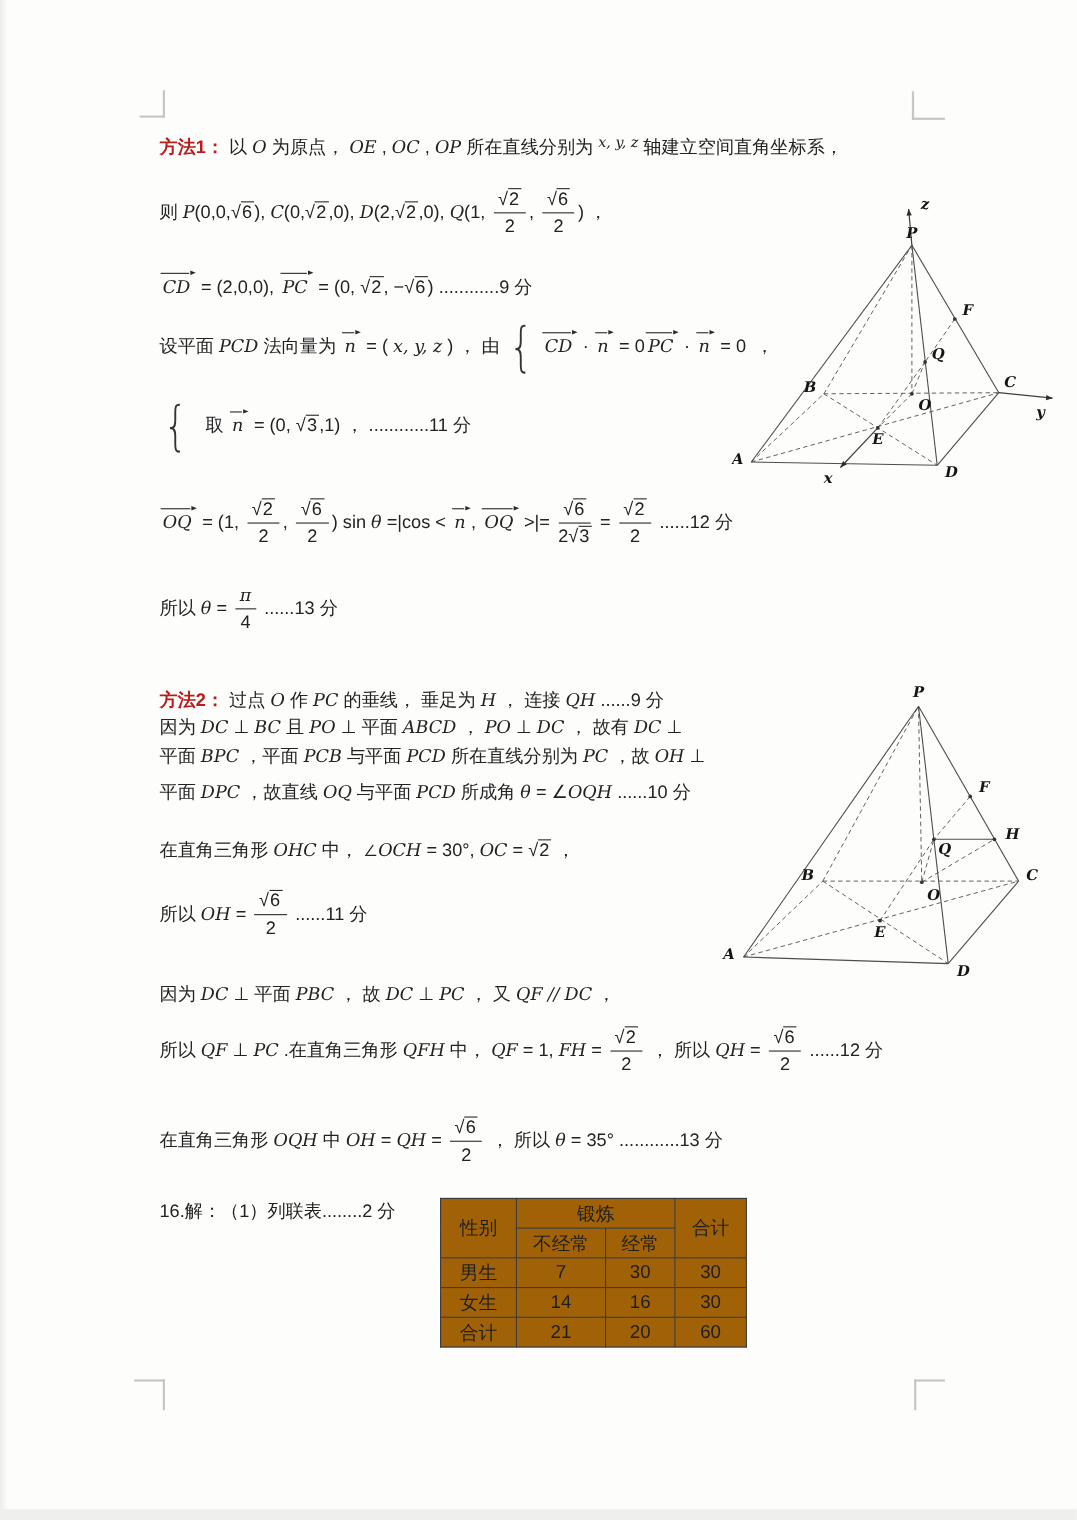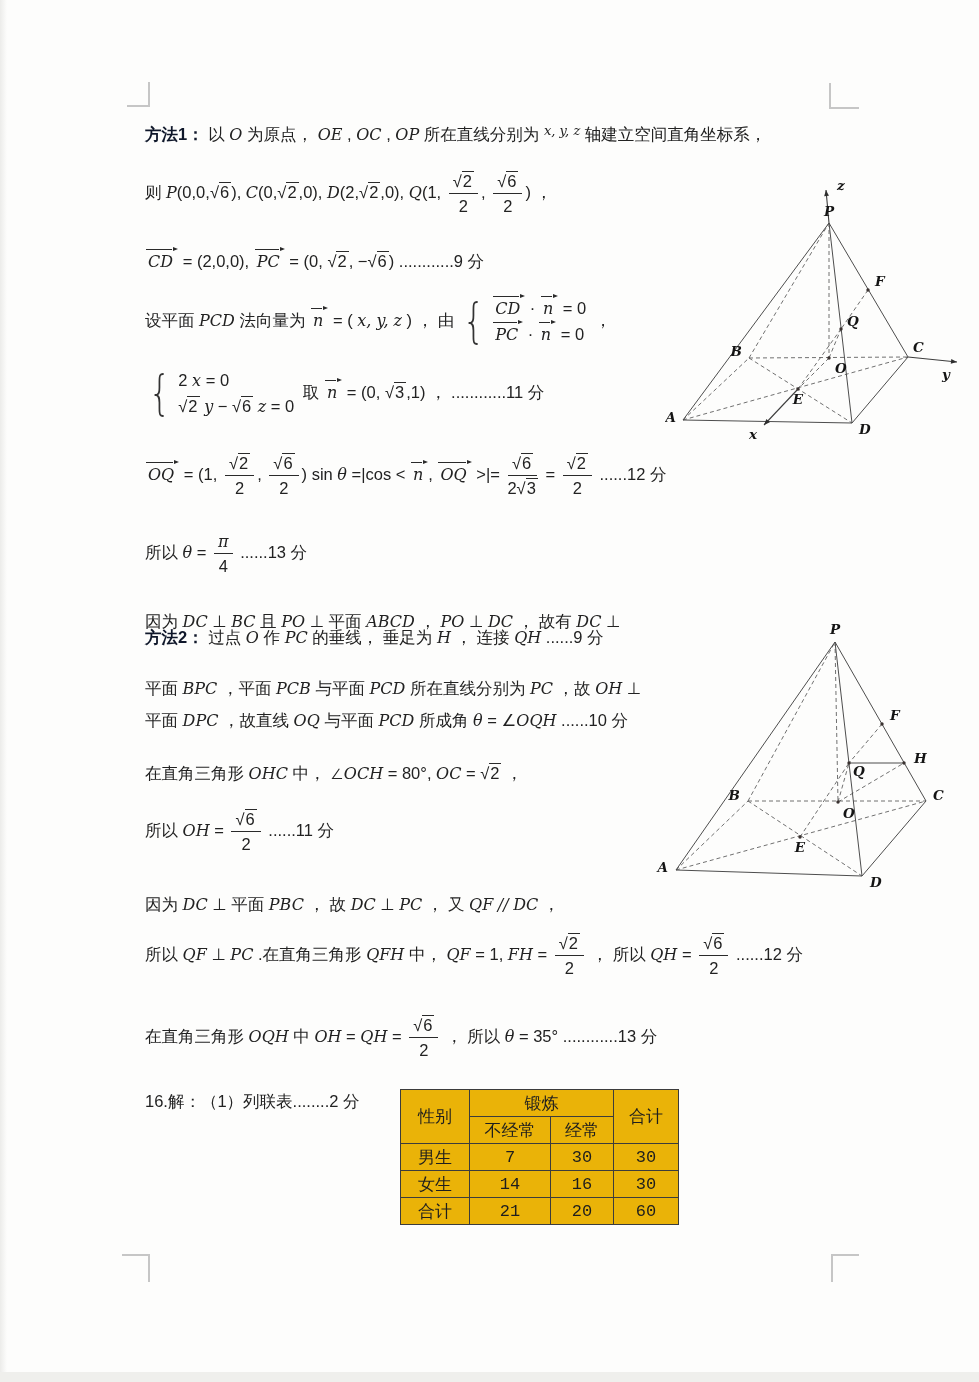--- a/index.html
+++ b/index.html
@@ -14,56 +14,56 @@
   #edge-bottom{position:absolute;left:0;top:1372px;width:100%;height:10px;background:#efefec;}
   .mark{position:absolute;}
   #mark-tl{left:127px;top:82px;width:21px;height:23px;border-right:2px solid #c6c6c6;border-bottom:2px solid #c6c6c6;}
   #mark-tr{left:829px;top:83px;width:28px;height:24px;border-left:2px solid #c6c6c6;border-bottom:2px solid #c6c6c6;}
   #mark-bl{left:122px;top:1254px;width:26px;height:26px;border-top:2px solid #c6c6c6;border-right:2px solid #c6c6c6;}
   #mark-br{left:831px;top:1254px;width:26px;height:26px;border-top:2px solid #c6c6c6;border-left:2px solid #c6c6c6;}
 
   
   .line{position:absolute;left:145px;white-space:nowrap;line-height:1.35;}
   .l0{top:123px}.l1{top:170px}.l2{top:250px}.l3{top:296px}.l4{top:368px}
-  .l5{top:452px}.l6{top:530px}.l7{top:626px}.l8{top:610px}.l9{top:677px}
+  .l5{top:452px}.l6{top:530px}.l7{top:626px}.l8{top:650px}.l9{top:677px}
   .l10{top:709px}.l11{top:762px}.l12{top:808px}.l13{top:893px}.l14{top:932px}
   .l15{top:1014px}.l16{top:1090px}
 
-  .mbold{font-weight:700;color:#0f172a;}
+  .mbold{font-weight:700;color:#b91c1c;}
   .mit{font:italic 16px "DejaVu Serif",serif;}
   .msup{font:italic 13px "DejaVu Serif",serif;vertical-align:5px;}
   .sq{white-space:nowrap;}
   .rsign{font-style:normal;}
   .rad{border-top:1.2px solid #2a2a2a;padding:0 2px 0 1px;}
   .frac{display:inline-flex;flex-direction:column;align-items:center;vertical-align:middle;margin:0 3px;}
   .frac .num{border-bottom:1.2px solid #2a2a2a;padding:0 4px 1px;text-align:center;}
   .frac .den{padding-top:1px;text-align:center;}
   .vec{font:italic 16px "DejaVu Serif",serif;position:relative;margin:0 3px 0 1px;padding:0 2px;text-align:center;}
   .vec::after{content:"";position:absolute;left:0;right:3px;top:-3px;border-top:1.2px solid #2a2a2a;}
   .vec::before{content:"";position:absolute;right:-3px;top:-5px;width:0;height:0;
     border-top:2px solid transparent;border-bottom:2px solid transparent;border-left:5px solid #2a2a2a;}
   .cases{display:inline-flex;align-items:center;vertical-align:middle;margin:0 4px 0 0;}
   .brace{font-family:"DejaVu Sans",sans-serif;font-size:46px;font-weight:100;line-height:.85;color:#333;
     margin-right:4px;transform:scale(.75,1.05);}
-  .crows{display:inline-flex;flex-direction:column;}
+  .crows{display:inline-flex;flex-direction:row;}
   .crow{white-space:nowrap;line-height:1.55;}
 
   
   .diagram{position:absolute;}
   #diagram1{left:665px;top:165px;}
   #diagram2{left:650px;top:618px;}
   .solidln{stroke:#4d4d4d;stroke-width:1;fill:none;}
   .dashln{stroke:#606060;stroke-width:.9;stroke-dasharray:4 3;fill:none;}
   .axisln{stroke:#3e3e3e;stroke-width:1.1;fill:none;}
   .ahead{fill:#2e2e2e;}
   .ddot{fill:#3a3230;}
   .dlabel{font:italic 700 13.5px "DejaVu Serif",serif;fill:#141414;}
 
   
-  #ctable{position:absolute;left:400px;top:1089px;border-collapse:collapse;background:#eab308;font-family:Liberation Mono, monospace;}
+  #ctable{position:absolute;left:400px;top:1089px;border-collapse:collapse;background:#a16207;}
   #ctable th,#ctable td{border:1.6px solid #3c3c3c;text-align:center;vertical-align:middle;
     font-weight:400;color:#1e1e1e;font-size:17px;padding:1px 6px;}
   #ctable th{font-weight:400;}
   .col-gender{width:56px;}
   .col-rare{width:68px;}
   .col-often{width:50px;}
   .col-total{width:52px;}
   #ctable tr{height:27px;}
 </style>
 </head>
@@ -88,24 +88,20 @@
     <div class="line l2"><span class="vec">CD</span><span class="mtxt"> = (2,0,0), </span><span class="vec">PC</span><span class="mtxt"> = (0, </span><span class="sq"><span class="rsign">√</span><span class="rad">2</span></span><span class="mtxt">, −</span><span class="sq"><span class="rsign">√</span><span class="rad">6</span></span><span class="mtxt">) ............9 分</span></div>
     <div class="line l3"><span class="mtxt">设平面 </span><span class="mit">PCD</span><span class="mtxt">  法向量为 </span><span class="vec">n</span><span class="mtxt"> = ( </span><span class="mit">x, y, z</span><span class="mtxt"> ) ， 由 </span><span class="cases">
         <span class="brace">{</span>
         <span class="crows">
           <div class="crow"><span class="vec">CD</span><span class="mtxt"> · </span><span class="vec">n</span><span class="mtxt"> = 0</span></div>
           <div class="crow"><span class="vec">PC</span><span class="mtxt"> · </span><span class="vec">n</span><span class="mtxt"> = 0</span></div>
         </span>
       </span><span class="mtxt"> ，</span></div>
     <div class="line l4"><span class="cases">
         <span class="brace">{</span>
-        <span class="crows">
-          <div class="crow"><span class="mtxt">2 </span><span class="mit">x</span><span class="mtxt"> = 0</span></div>
-          <div class="crow"><span class="sq"><span class="rsign">√</span><span class="rad">2</span></span><span class="mtxt"> </span><span class="mit">y</span><span class="mtxt"> − </span><span class="sq"><span class="rsign">√</span><span class="rad">6</span></span><span class="mtxt"> </span><span class="mit">z</span><span class="mtxt"> = 0</span></div>
-        </span>
       </span><span class="mtxt"> 取 </span><span class="vec">n</span><span class="mtxt"> = (0, </span><span class="sq"><span class="rsign">√</span><span class="rad">3</span></span><span class="mtxt">,1) ， ............11 分</span></div>
     <div class="line l5"><span class="vec">OQ</span><span class="mtxt"> = (1, </span><span class="frac">
         <span class="num"><span class="sq"><span class="rsign">√</span><span class="rad">2</span></span></span>
         <span class="den"><span class="mtxt">2</span></span>
       </span><span class="mtxt">, </span><span class="frac">
         <span class="num"><span class="sq"><span class="rsign">√</span><span class="rad">6</span></span></span>
         <span class="den"><span class="mtxt">2</span></span>
       </span><span class="mtxt">)  sin </span><span class="mit">θ</span><span class="mtxt"> =|cos &lt; </span><span class="vec">n</span><span class="mtxt">, </span><span class="vec">OQ</span><span class="mtxt"> &gt;|= </span><span class="frac">
         <span class="num"><span class="sq"><span class="rsign">√</span><span class="rad">6</span></span></span>
         <span class="den"><span class="mtxt">2</span><span class="sq"><span class="rsign">√</span><span class="rad">3</span></span></span>
@@ -114,21 +110,21 @@
         <span class="den"><span class="mtxt">2</span></span>
       </span><span class="mtxt"> ......12 分</span></div>
     <div class="line l6"><span class="mtxt">所以 </span><span class="mit">θ</span><span class="mtxt"> = </span><span class="frac">
         <span class="num"><span class="mit">π</span></span>
         <span class="den"><span class="mtxt">4</span></span>
       </span><span class="mtxt"> ......13 分</span></div>
     <div class="line l7"><span class="mbold">方法2： </span><span class="mtxt">过点 </span><span class="mit">O</span><span class="mtxt"> 作 </span><span class="mit">PC</span><span class="mtxt">  的垂线， 垂足为 </span><span class="mit">H</span><span class="mtxt"> ， 连接 </span><span class="mit">QH</span><span class="mtxt">  ......9 分</span></div>
     <div class="line l8"><span class="mtxt">因为 </span><span class="mit">DC</span><span class="mtxt"> ⊥ </span><span class="mit">BC</span><span class="mtxt"> 且 </span><span class="mit">PO</span><span class="mtxt"> ⊥ 平面 </span><span class="mit">ABCD</span><span class="mtxt"> ， </span><span class="mit">PO</span><span class="mtxt"> ⊥ </span><span class="mit">DC</span><span class="mtxt"> ， 故有 </span><span class="mit">DC</span><span class="mtxt"> ⊥</span></div>
     <div class="line l9"><span class="mtxt">平面 </span><span class="mit">BPC</span><span class="mtxt"> ，平面 </span><span class="mit">PCB</span><span class="mtxt"> 与平面 </span><span class="mit">PCD</span><span class="mtxt"> 所在直线分别为 </span><span class="mit">PC</span><span class="mtxt"> ，故 </span><span class="mit">OH</span><span class="mtxt"> ⊥</span></div>
     <div class="line l10"><span class="mtxt">平面 </span><span class="mit">DPC</span><span class="mtxt"> ，故直线 </span><span class="mit">OQ</span><span class="mtxt"> 与平面 </span><span class="mit">PCD</span><span class="mtxt"> 所成角 </span><span class="mit">θ</span><span class="mtxt"> = ∠</span><span class="mit">OQH</span><span class="mtxt">  ......10 分</span></div>
-    <div class="line l11"><span class="mtxt">在直角三角形 </span><span class="mit">OHC</span><span class="mtxt"> 中， ∠</span><span class="mit">OCH</span><span class="mtxt"> = 80°, </span><span class="mit">OC</span><span class="mtxt"> = </span><span class="sq"><span class="rsign">√</span><span class="rad">2</span></span><span class="mtxt"> ，</span></div>
+    <div class="line l11"><span class="mtxt">在直角三角形 </span><span class="mit">OHC</span><span class="mtxt"> 中， ∠</span><span class="mit">OCH</span><span class="mtxt"> = 30°, </span><span class="mit">OC</span><span class="mtxt"> = </span><span class="sq"><span class="rsign">√</span><span class="rad">2</span></span><span class="mtxt"> ，</span></div>
     <div class="line l12"><span class="mtxt">所以 </span><span class="mit">OH</span><span class="mtxt"> = </span><span class="frac">
         <span class="num"><span class="sq"><span class="rsign">√</span><span class="rad">6</span></span></span>
         <span class="den"><span class="mtxt">2</span></span>
       </span><span class="mtxt"> ......11 分</span></div>
     <div class="line l13"><span class="mtxt">因为 </span><span class="mit">DC</span><span class="mtxt"> ⊥ 平面 </span><span class="mit">PBC</span><span class="mtxt"> ， 故 </span><span class="mit">DC</span><span class="mtxt"> ⊥ </span><span class="mit">PC</span><span class="mtxt"> ， 又 </span><span class="mit">QF</span><span class="mtxt"> </span><span class="mit">//</span><span class="mtxt"> </span><span class="mit">DC</span><span class="mtxt"> ，</span></div>
     <div class="line l14"><span class="mtxt">所以 </span><span class="mit">QF</span><span class="mtxt"> ⊥ </span><span class="mit">PC</span><span class="mtxt"> .在直角三角形 </span><span class="mit">QFH</span><span class="mtxt">  中， </span><span class="mit">QF</span><span class="mtxt"> = 1, </span><span class="mit">FH</span><span class="mtxt"> = </span><span class="frac">
         <span class="num"><span class="sq"><span class="rsign">√</span><span class="rad">2</span></span></span>
         <span class="den"><span class="mtxt">2</span></span>
       </span><span class="mtxt"> ， 所以 </span><span class="mit">QH</span><span class="mtxt"> = </span><span class="frac">
         <span class="num"><span class="sq"><span class="rsign">√</span><span class="rad">6</span></span></span>

